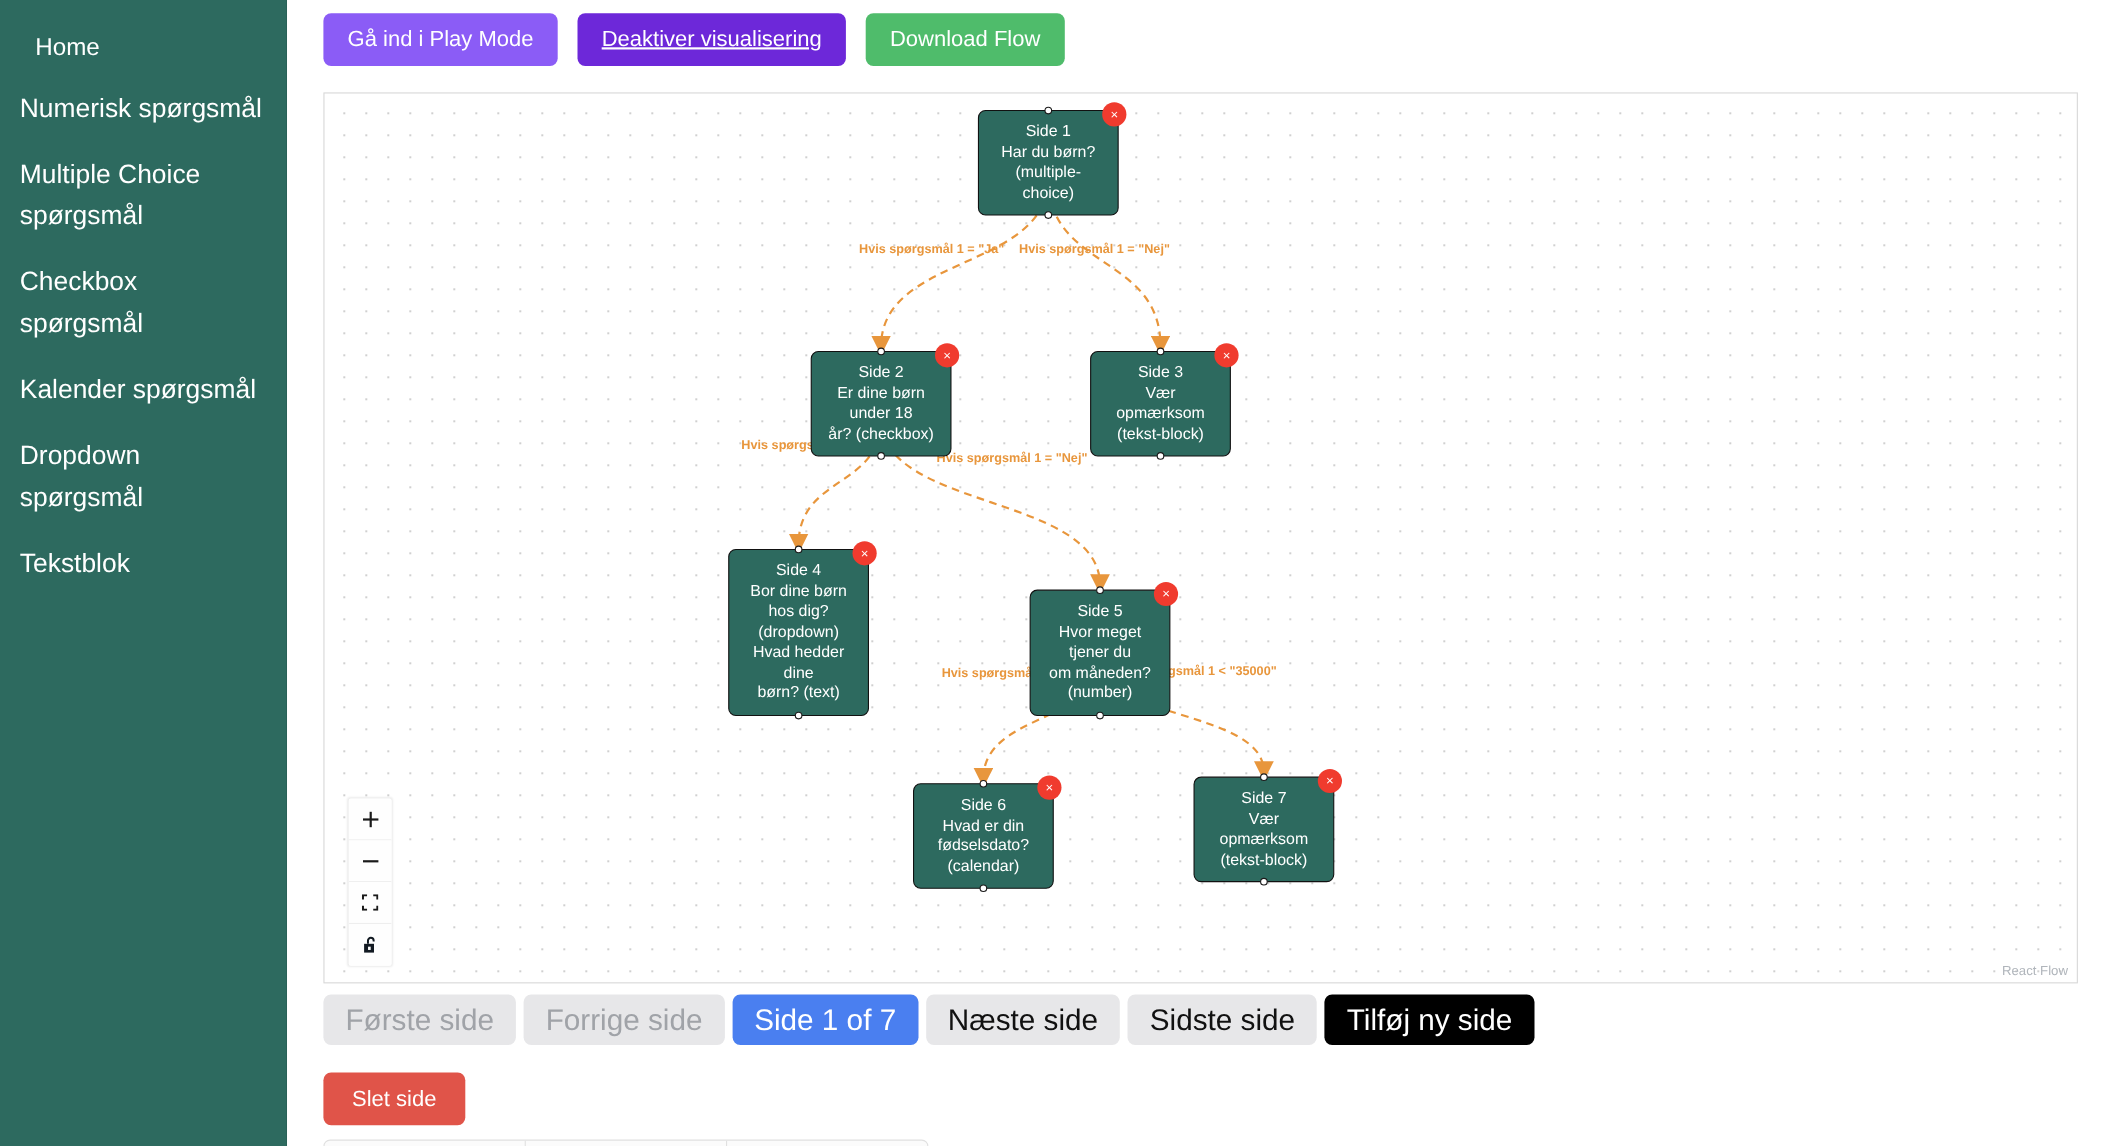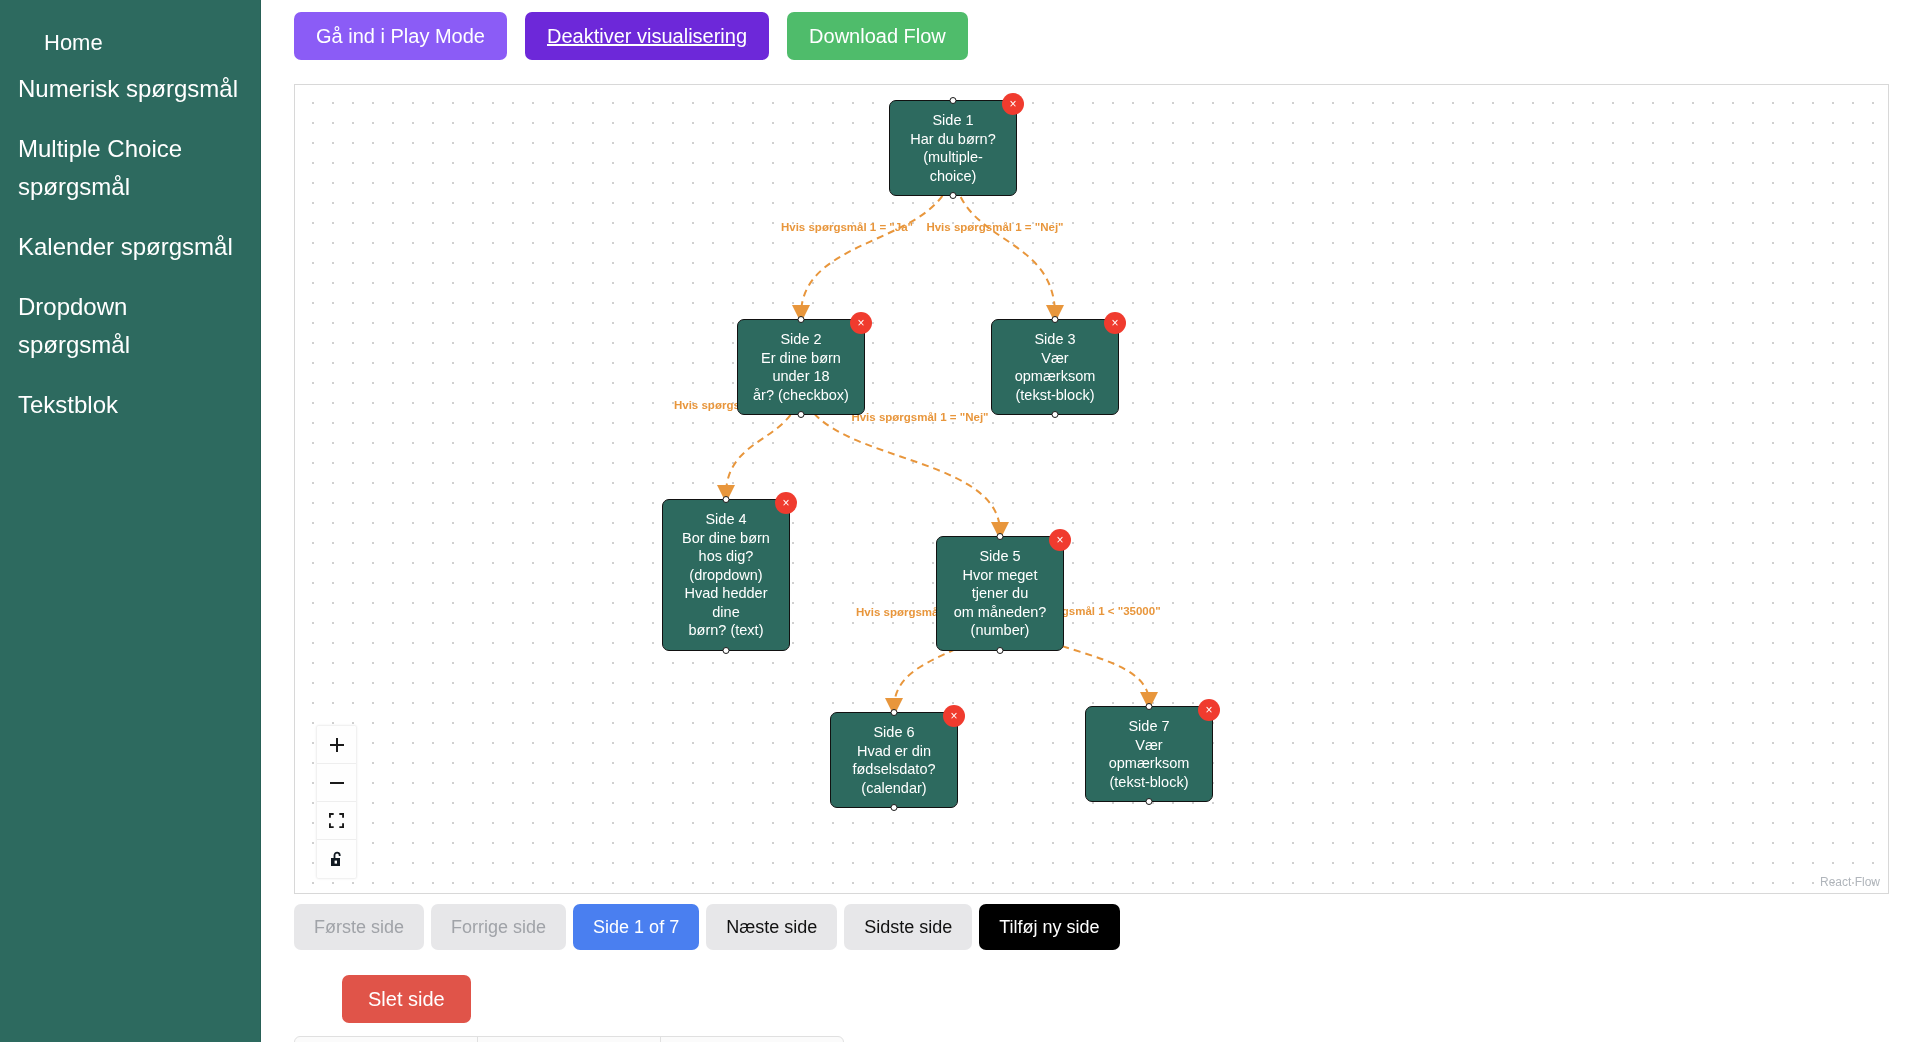--- a/index.html
+++ b/index.html
@@ -16,23 +16,23 @@
   .sidebar {
     width: 261px; height: 1042px;
     background: #2d6a5f;
     flex: 0 0 261px;
     padding-top: 28px;
     position: relative;
   }
   .sidebar-home {
     color: #ffffff;
     font-size: 22px;
-    padding-left: 44px;
+    padding-left: 32px;
     line-height: 30px;
-    margin-bottom: 12px;
+    margin-bottom: 22px;
     cursor: pointer;
   }
   .sidebar-item {
     color: #ffffff;
     font-size: 24px;
     text-align: left;
     line-height: 38px;
     padding: 0 18px;
     margin-bottom: 22px;
     cursor: pointer;
@@ -175,21 +175,21 @@
   
   .pagination {
     position: absolute;
     left: 33px; top: 904px;
     display: flex;
     gap: 7px;
   }
   .pg-btn {
     border: none;
     border-radius: 7px;
-    font-size: 18px;
+    font-size: 27px;
     font-family: "Liberation Sans", sans-serif;
     padding: 11px 20px;
     line-height: 24px;
     cursor: pointer;
     background: #e7e7e9;
     color: #111111;
     white-space: nowrap;
   }
   .pg-btn.disabled { color: #a0a3a8; cursor: default; }
   .pg-btn.current  { background: #4a7ff0; color: #ffffff; }
@@ -200,21 +200,20 @@
     left: 33px; top: 975px;
     background: #e05449;
     color: #ffffff;
     border: none;
     border-radius: 7px;
     font-size: 20px;
     font-family: "Liberation Sans", sans-serif;
     padding: 12px 26px;
     line-height: 24px;
     cursor: pointer;
-    margin-left: 48px;
   }
 
   .bottom-panel {
     position: absolute;
     left: 33px; top: 1036px;
     width: 550px; height: 40px;
     border: 1px solid #e0e0e0;
     border-radius: 6px;
     background: #fbfbfb;
     display: flex;
@@ -227,20 +226,21 @@
 
 <div id="app">
 
   <nav class="sidebar">
     <div class="sidebar-home">
       <span>Home</span>
     </div>
     <div id="sidebar-items">
         <div class="sidebar-item"><span>Numerisk spørgsmål</span></div>
         <div class="sidebar-item"><span>Multiple Choice spørgsmål</span></div>
+        <div class="sidebar-item"><span>Checkbox spørgsmål</span></div>
         <div class="sidebar-item"><span>Kalender spørgsmål</span></div>
         <div class="sidebar-item"><span>Dropdown spørgsmål</span></div>
         <div class="sidebar-item"><span>Tekstblok</span></div>
       </div>
     <div class="sidebar-divider"></div>
   </nav>
 
   <div class="main">
 
     <div class="toolbar">

